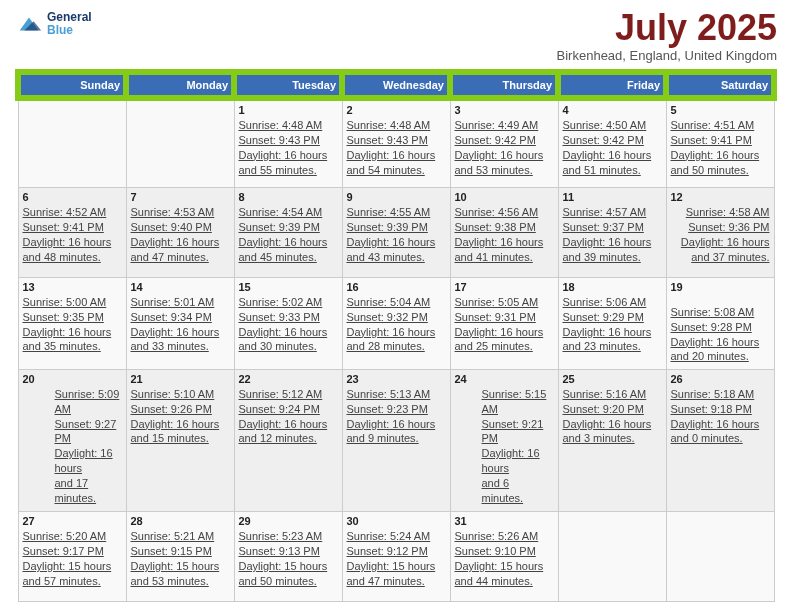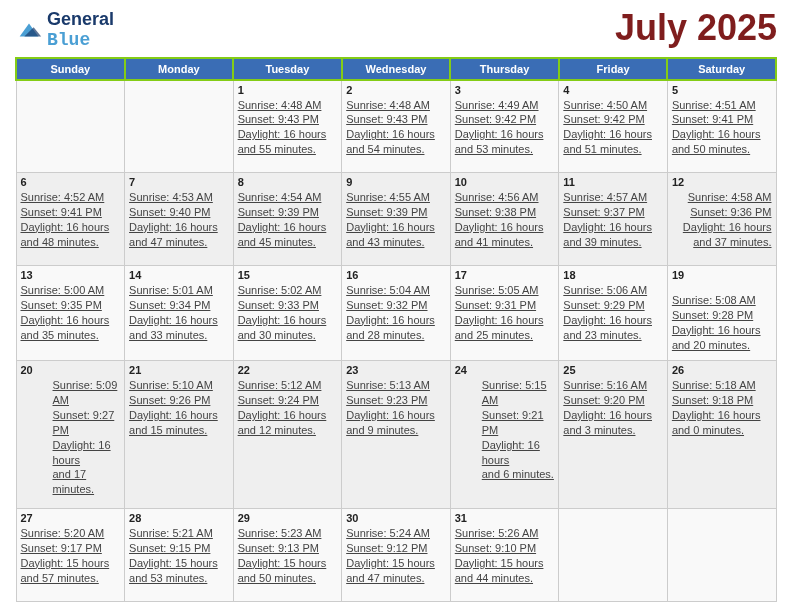--- a/index.html
+++ b/index.html
@@ -22,28 +22,27 @@
       justify-content: space-between;
       align-items: flex-start;
       margin-bottom: 6px;
     }
     .logo {
       display: flex;
       align-items: center;
       gap: 4px;
     }
     .logo-text {
-      font-size: 18px;
+      font-size: 12px;
       font-weight: bold;
       color: #1a3a6b;
       line-height: 1.1;
     }
     .logo-text span {
       color: #4a9fd4;
-      font-family: Liberation Mono, monospace;
     }
     .logo-icon {
       width: 28px;
       height: 28px;
     }
     .title-area {
       text-align: right;
     }
     .month-title {
       font-size: 36px;
@@ -64,22 +63,22 @@
       table-layout: fixed;
     }
     .calendar thead tr {
       background-color: #3a6db5;
     }
     .calendar thead th {
       color: #fff;
       font-size: 11px;
       font-weight: bold;
       padding: 4px 3px;
-      text-align: center;
-      border: 2px solid #84cc16;
+      text-align: right;
+      border: 6px solid #84cc16;
     }
     .calendar tbody tr {
       border-bottom: 1px solid #ccc;
     }
     .calendar tbody td {
       vertical-align: top;
       border: 1px solid #ccc;
       padding: 3px 4px;
       font-size: 9px;
       color: #333;
@@ -118,20 +117,21 @@
         <polygon points="5,22 15,8 25,22" fill="#4a9fd4"></polygon>
         <polygon points="10,22 20,12 28,22" fill="#1a3a6b" opacity="0.7"></polygon>
       </svg>
       <div class="logo-text">
         <div>General</div>
         <div><span>Blue</span></div>
       </div>
     </div>
     <div class="title-area">
       <div class="month-title">July 2025</div>
+      <div class="location">Birkenhead, England, United Kingdom</div>
     </div>
   </div>
 
   <table class="calendar">
     <thead>
       <tr>
       <th>Sunday</th>
           <th>Monday</th>
           <th>Tuesday</th>
           <th>Wednesday</th>

